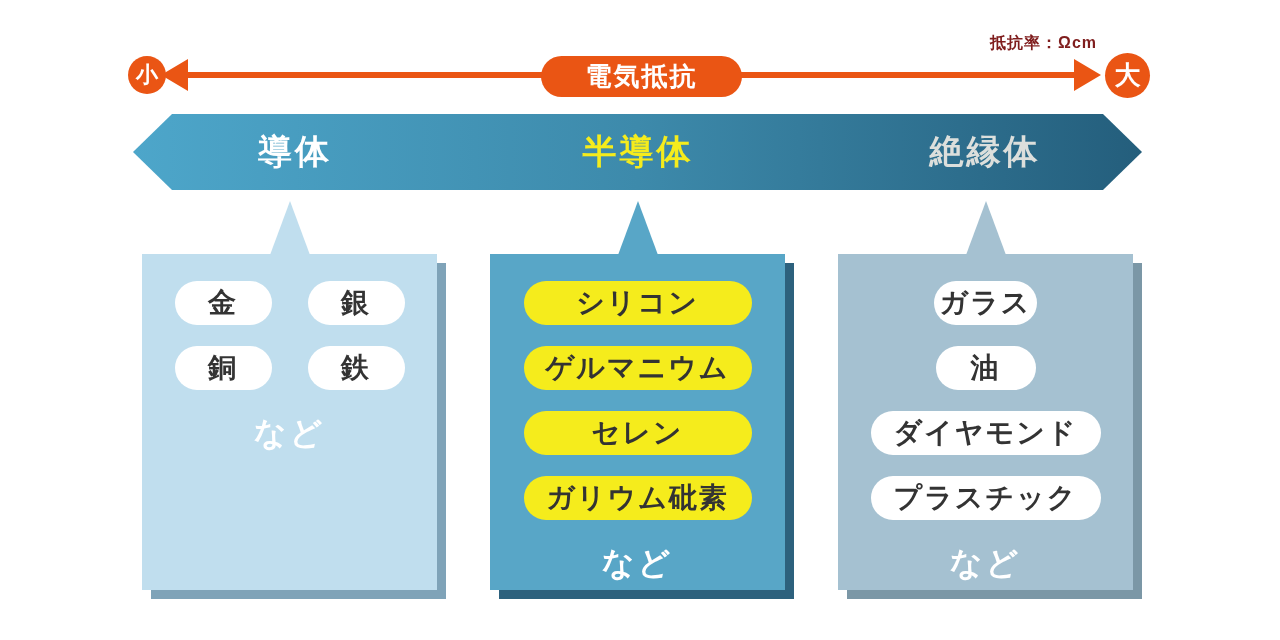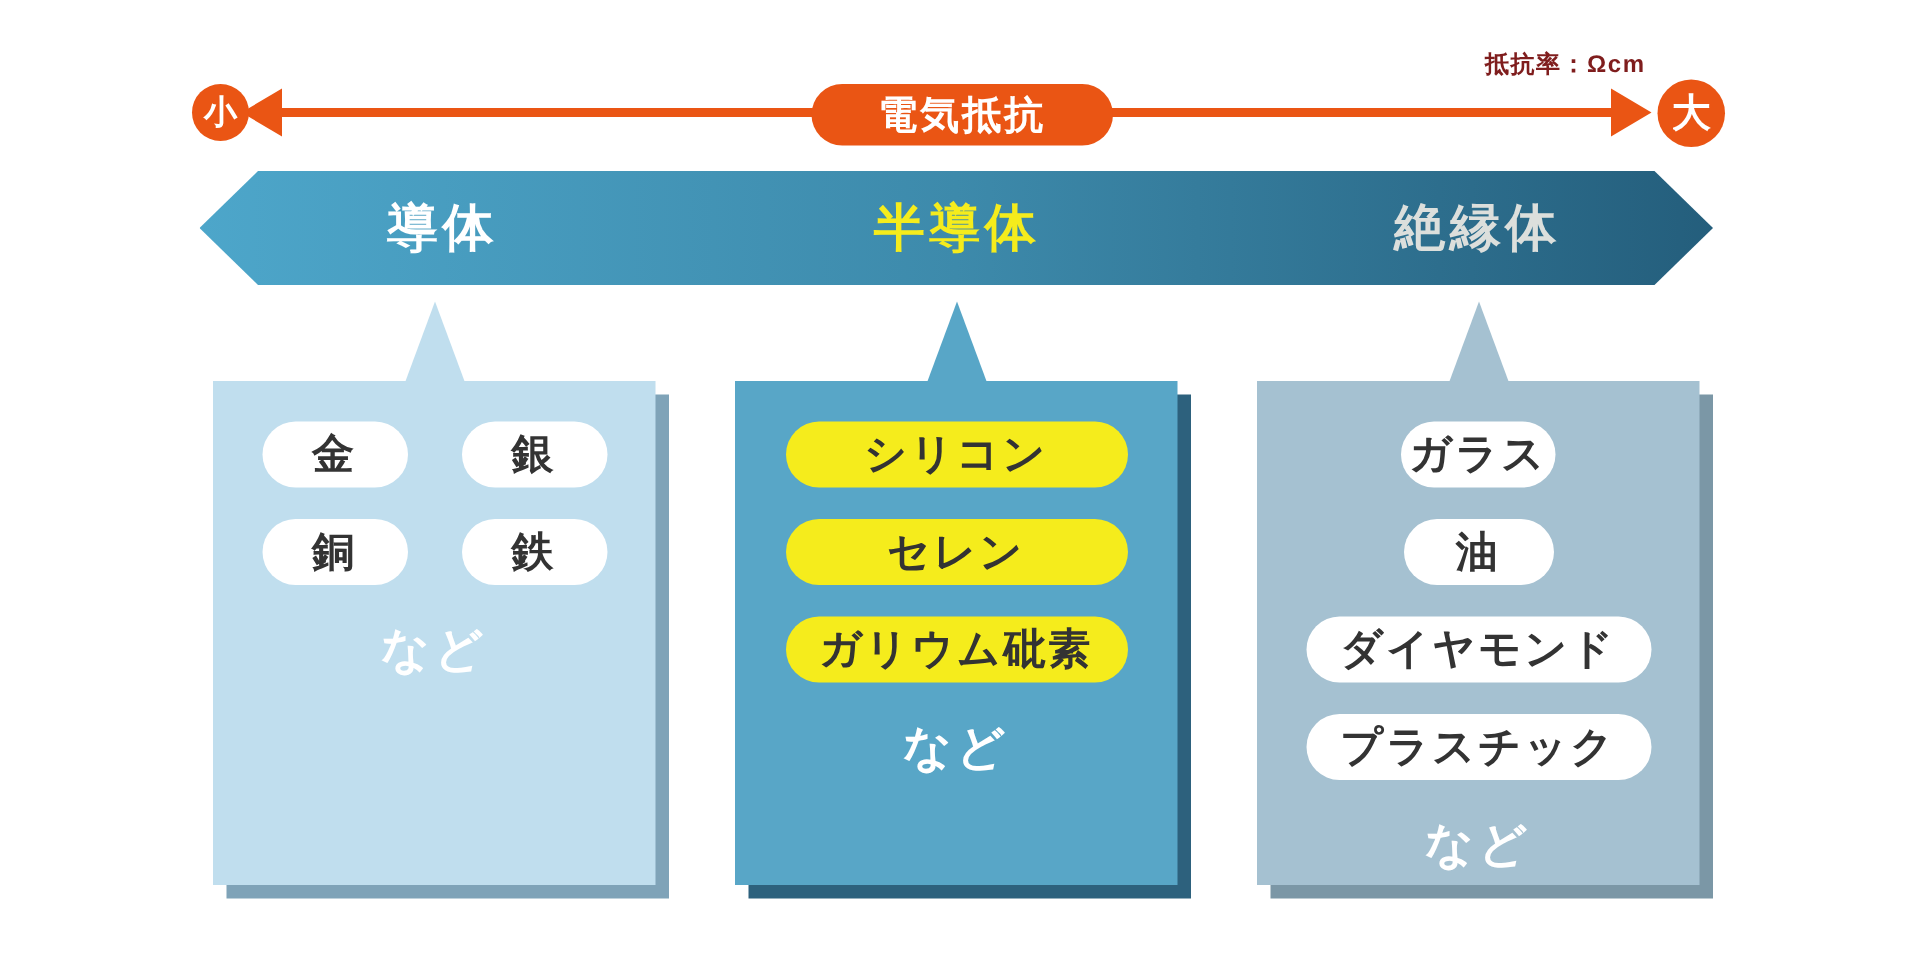--- a/index.html
+++ b/index.html
@@ -108,20 +108,23 @@
   </div>
   <div class="etc">など</div>
 </div>
 
 <div class="card card1">
   <div class="pointer"></div>
   <div class="row">
     <span class="pill p-w2">シリコン</span>
   </div>
   <div class="row">
+    <span class="pill p-w2">ゲルマニウム</span>
+  </div>
+  <div class="row">
     <span class="pill p-w2">セレン</span>
   </div>
   <div class="row">
     <span class="pill p-w2">ガリウム砒素</span>
   </div>
   <div class="etc">など</div>
 </div>
 
 <div class="card card2">
   <div class="pointer"></div>

